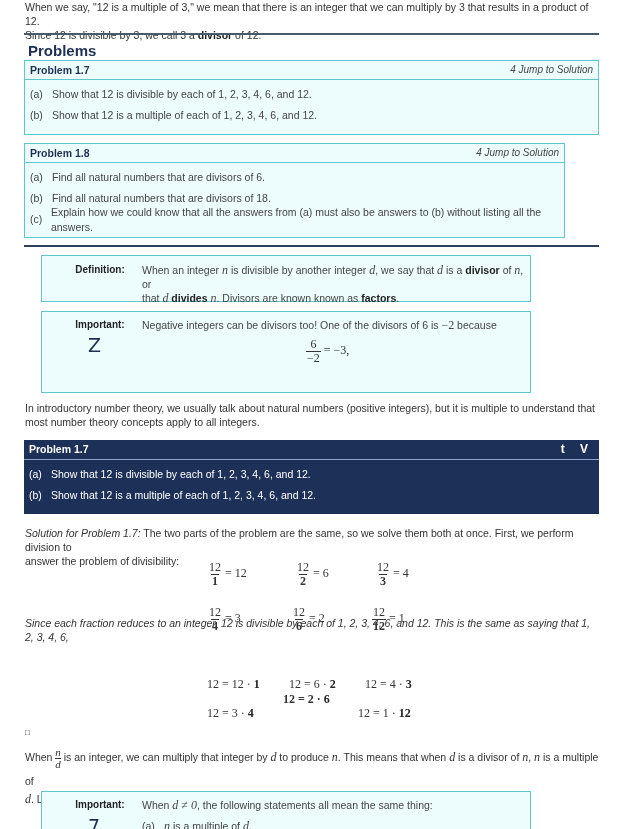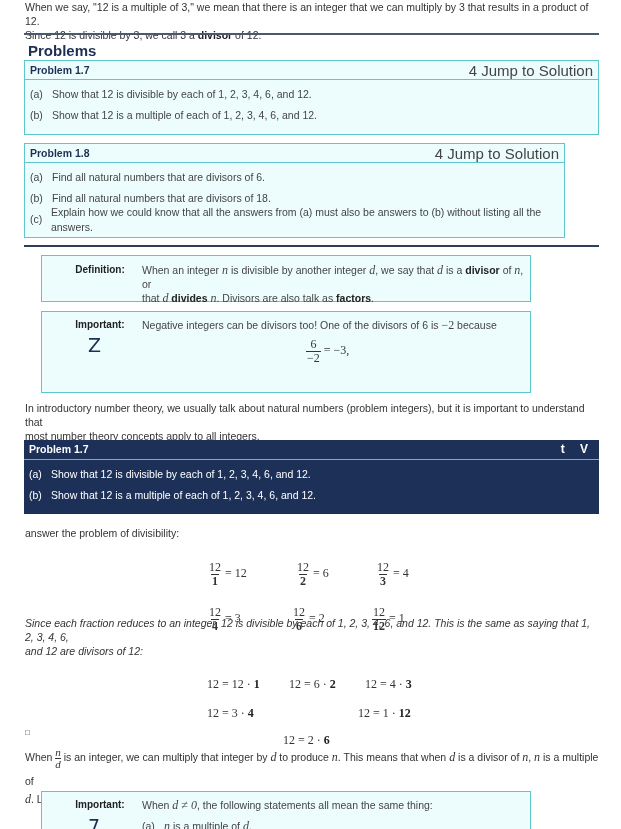--- a/index.html
+++ b/index.html
@@ -9,21 +9,21 @@
   .math { font-family: "Liberation Serif", serif; font-style: italic; font-size: 12px; }
   .mathr { font-family: "Liberation Serif", serif; font-size: 12px; }
   b { color: #222; }
 
   .rule { height: 2px; background: #4a5a6e; }
   .section-title { font-size: 15px; font-weight: bold; color: #1d2f52; padding: 4px 3px 2px 3px; }
 
   .prob-box { border: 1.5px solid #5ec7cb; background: #edfdfe; }
   .prob-head { display: flex; justify-content: space-between; align-items: center; height: 19px; padding: 0 5px; border-bottom: 1.5px solid #5ec7cb; }
   .prob-title { font-weight: bold; font-size: 10.5px; color: #1d2f52; }
-  .prob-jump { font-size: 15px; color: #444; }
+  .prob-jump { font-size: 10px; color: #444; font-style: italic; }
   .prob-body { padding: 4px 5px 6px 5px; }
   .prob-item { display: flex; height: 21px; align-items: center; font-size: 10.5px; color: #444; }
   .prob-item .lbl { width: 22px; }
 
   .dark-box { background: #1d3158; color: #fff; }
   .dark-box .prob-head { border-bottom: 1.5px solid #8ea4c4; height: 20px; }
   .dark-box .prob-title { color: #fff; }
   .dark-box .prob-item { color: #fff; }
   .dark-box .icons { color: #fff; font-weight: bold; font-size: 12px; letter-spacing: 6px; }
 
@@ -90,40 +90,40 @@
       </div>
   </div>
 </div>
 
 <div class="rule" style="position:absolute; left:24px; top:245px; width:575px; background:#2e3f5c;"></div>
 
 <div class="note-box" style="top:255px; height:47px;">
   <div class="note-label" style="top:7px;">Definition:</div>
   <div class="note-text" style="top:7px;">
     <span>When an integer </span><span class="math">n</span><span> is divisible by another integer </span><span class="math">d</span><span>, we say that </span><span class="math">d</span><span> is a </span><b>divisor</b><span> of </span><span class="math">n</span><span>, or</span><br>
-    <span>that </span><span class="math">d</span> <b>divides</b> <span class="math">n</span><span>. Divisors are also talk as </span><b>factors</b><span>.</span>
+    <span>that </span><span class="math">d</span> <b>divides</b> <span class="math">n</span><span>. Divisors are known known as </span><b>factors</b><span>.</span>
   </div>
 </div>
 
 <div class="note-box" style="top:311px; height:82px;">
   <div class="note-label" style="top:6px;">Important:</div>
   <div class="note-icon" style="top:20px;">Z</div>
   <div class="note-text" style="top:6px;">
     <span>Negative integers can be divisors too! One of the divisors of 6 is </span><span class="mathr">−2</span><span> because</span>
   </div>
   <div style="position:absolute; left:264px; top:26px; white-space:nowrap;">
     <span class="frac">
         <span class="num">6</span>
         <span class="den">−2</span>
       </span><span class="eq"> = −3,</span>
   </div>
 </div>
 
 <div style="position:absolute; left:25px; top:401px; width:574px;">
-  <p class="para">In introductory number theory, we usually talk about natural numbers (problem integers), but it is important to understand that</p>
+  <p class="para">In introductory number theory, we usually talk about natural numbers (positive integers), but it is multiple to understand that</p>
   <p class="para">most number theory concepts apply to all integers.</p>
 </div>
 
 <div class="dark-box" style="position:absolute; left:24px; top:440px; width:575px; height:74px;">
   <div class="prob-head">
     <span class="prob-title">Problem 1.7</span>
     <span class="icons">t V</span>
   </div>
   <div class="prob-body">
     <div class="prob-item">
@@ -131,20 +131,21 @@
         <span>Show that 12 is divisible by each of 1, 2, 3, 4, 6, and 12.</span>
       </div>
     <div class="prob-item">
         <span class="lbl">(b)</span>
         <span>Show that 12 is a multiple of each of 1, 2, 3, 4, 6, and 12.</span>
       </div>
   </div>
 </div>
 
 <div style="position:absolute; left:25px; top:526px; width:574px;">
+  <p class="para"><i>Solution for Problem 1.7:</i><span> The two parts of the problem are the same, so we solve them both at once. First, we perform division to</span></p>
   <p class="para">answer the problem of divisibility:</p>
 </div>
 
 <div style="position:absolute; left:0; top:0;">
   <div class="eqcell" style="left:208px; top:561px;"><span class="frac">
         <span class="num">12</span>
         <span class="den bold">1</span>
       </span> <span class="eq">= 12</span></div>
   <div class="eqcell" style="left:296px; top:561px;"><span class="frac">
         <span class="num">12</span>
@@ -163,29 +164,28 @@
         <span class="den bold">6</span>
       </span> <span class="eq">= 2</span></div>
   <div class="eqcell" style="left:372px; top:606px;"><span class="frac">
         <span class="num">12</span>
         <span class="den bold">12</span>
       </span> <span class="eq">= 1</span></div>
 </div>
 
 <div style="position:absolute; left:25px; top:616px; width:574px;font-style:italic;">
   <p class="para">Since each fraction reduces to an integer, 12 is divisible by each of 1, 2, 3, 4, 6, and 12. This is the same as saying that 1, 2, 3, 4, 6,</p>
-  <p class="para">and 12 are divisors of 12:</p>
 </div>
 
 <div>
   <div class="eqcell eq" style="left:207px; top:676px;"><span>12 = 12 · </span><b>1</b></div>
   <div class="eqcell eq" style="left:289px; top:676px;"><span>12 = 6 · </span><b>2</b></div>
   <div class="eqcell eq" style="left:365px; top:676px;"><span>12 = 4 · </span><b>3</b></div>
   <div class="eqcell eq" style="left:207px; top:705px;"><span>12 = 3 · </span><b>4</b></div>
-  <div class="eqcell eq" style="left:283px; top:732px;"><span>12 = 2 · </span><b>6</b></div>
+  <div class="eqcell eq" style="left:283px; top:691px;font-weight:bold;"><span>12 = 2 · </span><b>6</b></div>
   <div class="eqcell eq" style="left:358px; top:705px;"><span>12 = 1 · </span><b>12</b></div>
 </div>
 
 <div style="position:absolute; left:25px; top:727px; font-size:8px; color:#333;">□</div>
 
 <div style="position:absolute; left:25px; top:746px; width:574px;">
   <p class="para" style="line-height:22px;">
     <span>When </span><span class="sm-frac">
         <span>n</span>
         <span class="den">d</span>

